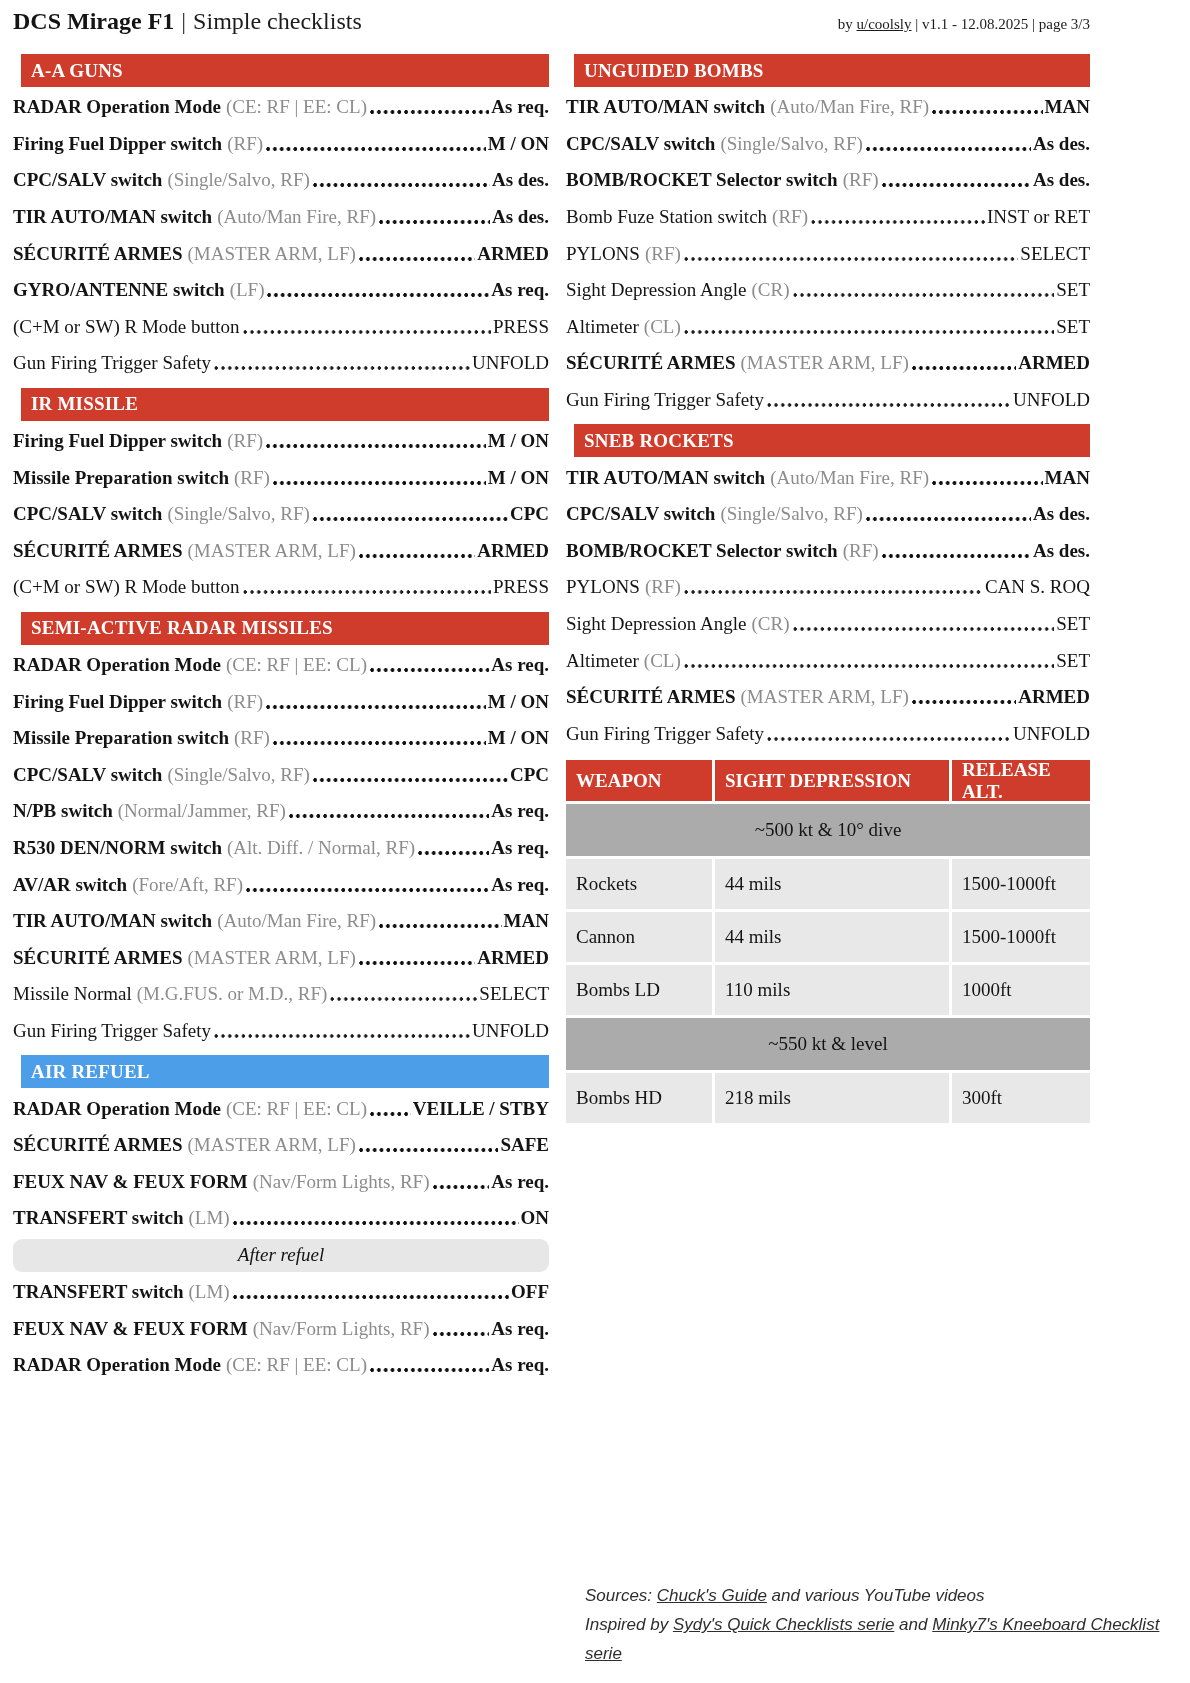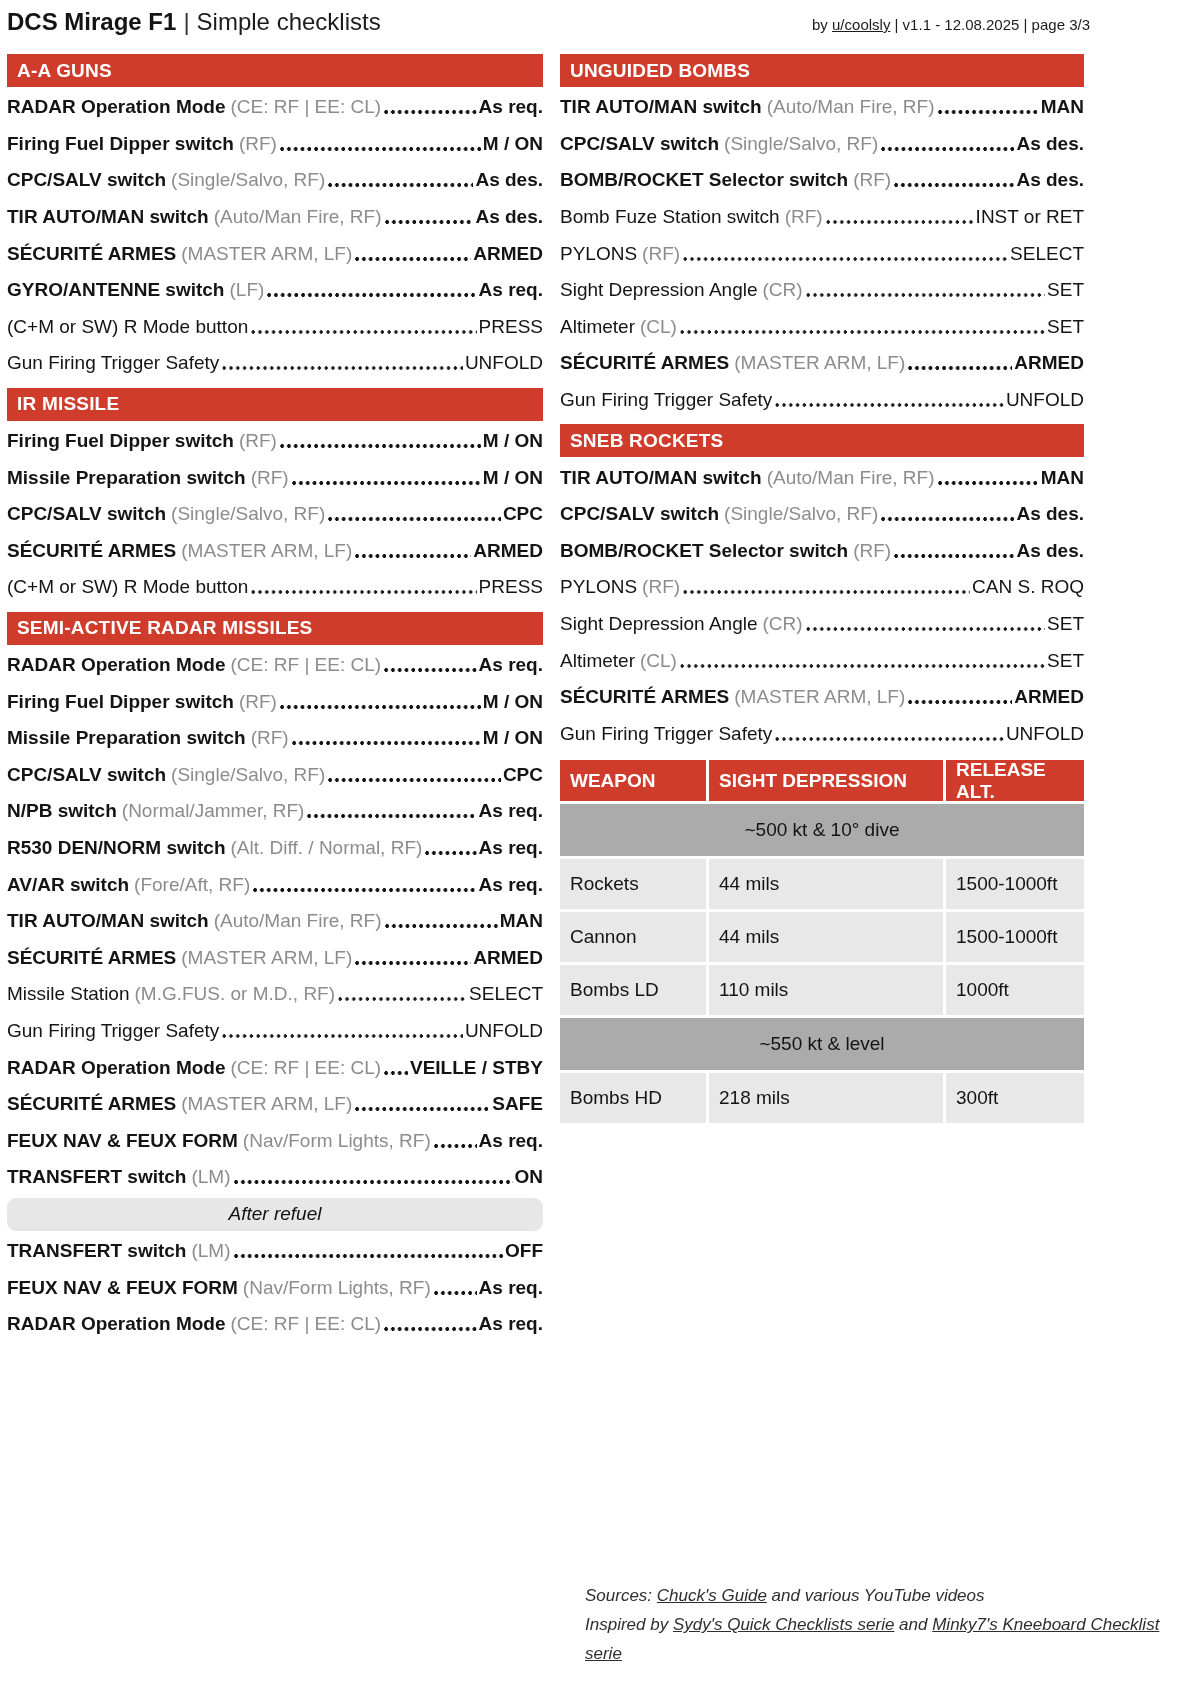--- a/index.html
+++ b/index.html
@@ -2,40 +2,40 @@
 <html><head>
 <meta charset="utf-8">
 <style>
   * { box-sizing: border-box; }
   html,body { margin:0; padding:0; }
   body {
     width:1190px; height:1683px; position:relative; background:#ffffff;
     font-family:"Liberation Sans","DejaVu Sans",sans-serif; color:#141414;
     overflow:hidden;
   }
-  .page { position:absolute; inset:0; padding:8px 100px 0 7px; }
+  .page { position:absolute; inset:0; padding:8px 100px 0 13px;font-family:Liberation Serif, serif; }
 
   
   .hdr { display:flex; justify-content:space-between; align-items:baseline; height:40px; }
   .title { font-size:24px; white-space:pre; }
   .title .t-bold { font-weight:700; }
   .title .t-sep { font-weight:300; color:#333; margin:0 7px; }
   .title .t-sub { font-weight:400; color:#1c1c1c; }
   .byline { font-size:15px; color:#1c1c1c; white-space:pre; }
   .byline .u { text-decoration:underline; }
 
   
   .cols { display:flex; gap:17px; }
   .col { display:flex; flex-direction:column; }
   .col.left  { width:536px; flex:none; }
   .col.right { width:524px; flex:none; }
 
   
   .band { height:33px; display:flex; align-items:center; padding:0 10px;
-          margin:6px 0 2px 0; color:#fff; font-weight:700; font-size:19px; letter-spacing:.2px; }
+          margin:6px 0 2px 8px; color:#fff; font-weight:700; font-size:19px; letter-spacing:.2px; }
   .band.red  { background:var(--red); }
   .band.blue { background:var(--blue); }
 
   
   .row { display:flex; align-items:center; height:36.6px; font-size:19px; }
   .row .lbl { white-space:pre; }
   .row .note { color:var(--note); margin-left:5px; white-space:pre; }
   .row .val { white-space:pre; }
   .row.b .lbl, .row.b .val { font-weight:700; }
   .leader { flex:1; height:6px; margin:0 2px 0 3px; transform:translateY(5px);
@@ -210,32 +210,35 @@
             <div class="leader"></div>
             <span class="val">MAN</span>
           </div>
           <div class="row b">
             <span class="lbl">SÉCURITÉ ARMES</span>
             <span class="note">(MASTER ARM, LF)</span>
             <div class="leader"></div>
             <span class="val">ARMED</span>
           </div>
           <div class="row">
-            <span class="lbl">Missile Station</span>
+            <span class="lbl">Missile Normal</span>
             <span class="note">(M.G.FUS. or M.D., RF)</span>
             <div class="leader"></div>
             <span class="val">SELECT</span>
           </div>
           <div class="row">
             <span class="lbl">Gun Firing Trigger Safety</span>
             <div class="leader"></div>
             <span class="val">UNFOLD</span>
           </div>
         </section>
         <section class="sec">
+          <div class="band blue">
+            <span>AIR REFUEL</span>
+          </div>
           <div class="row b">
             <span class="lbl">RADAR Operation Mode</span>
             <span class="note">(CE: RF | EE: CL)</span>
             <div class="leader"></div>
             <span class="val">VEILLE / STBY</span>
           </div>
           <div class="row b">
             <span class="lbl">SÉCURITÉ ARMES</span>
             <span class="note">(MASTER ARM, LF)</span>
             <div class="leader"></div>

